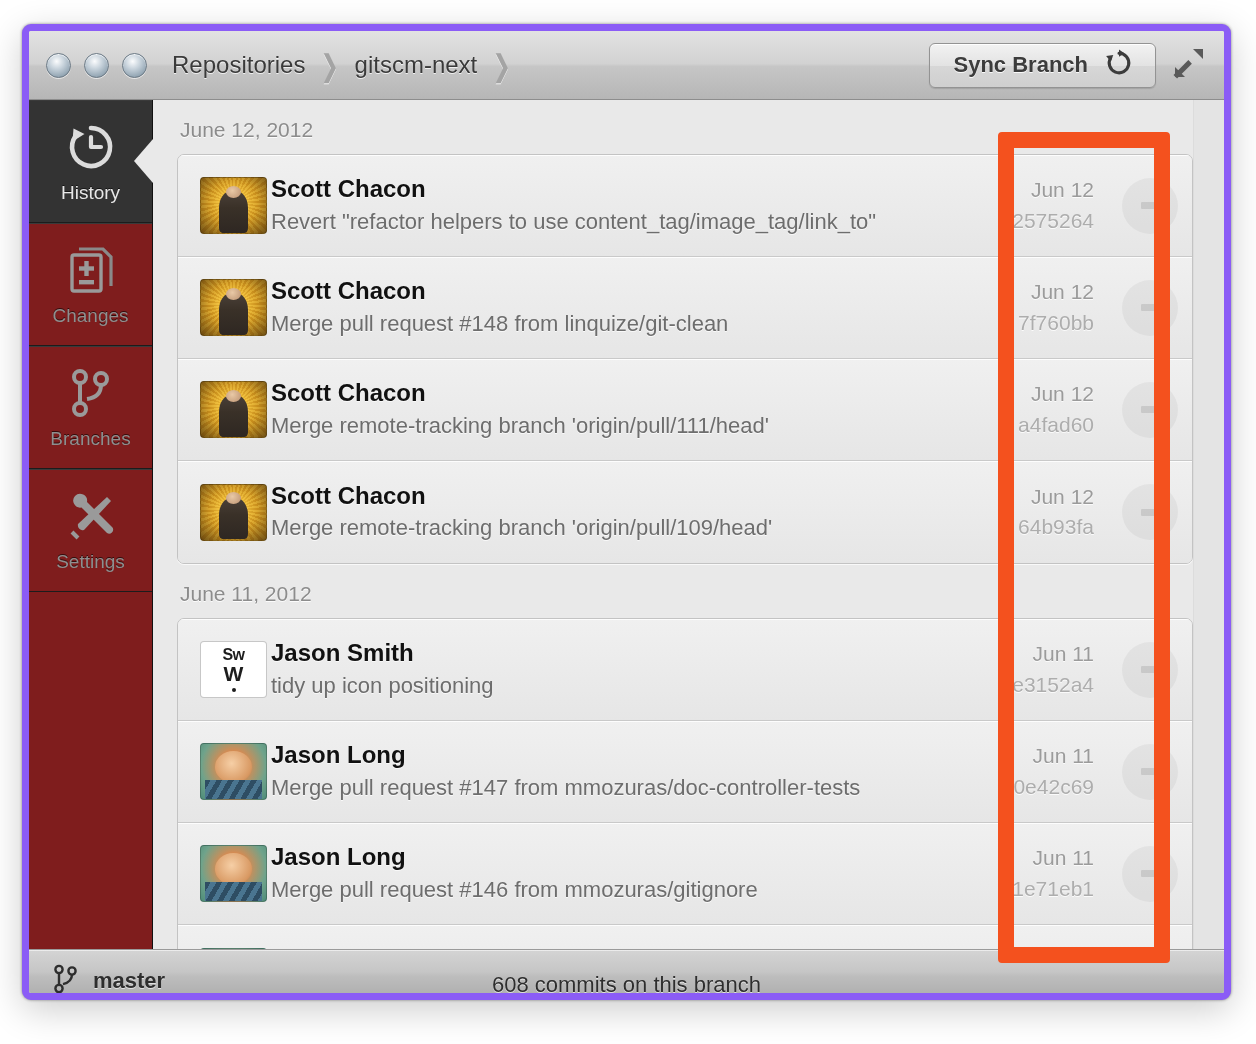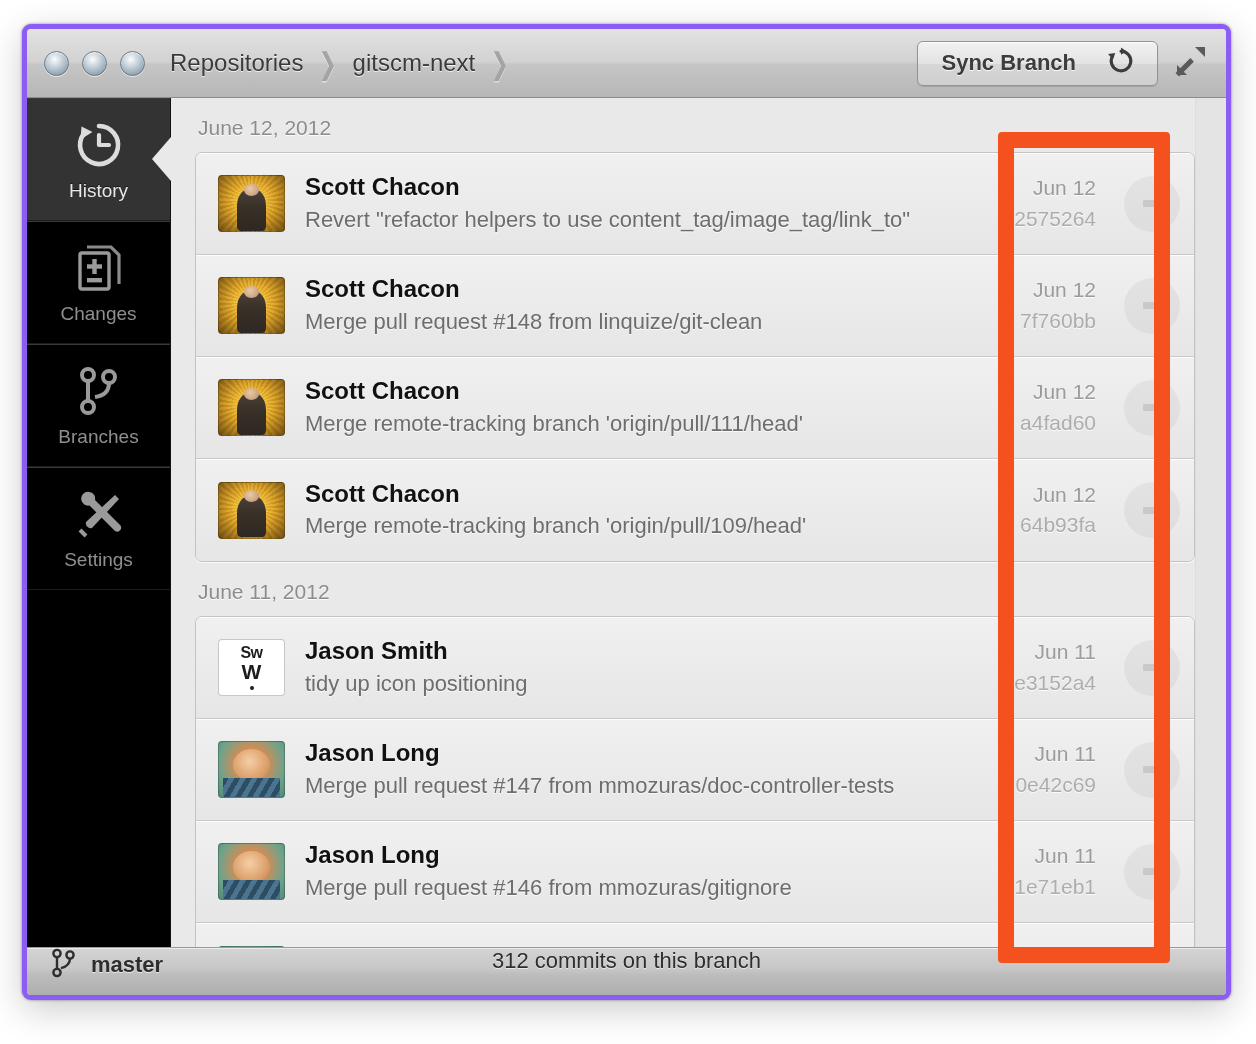--- a/index.html
+++ b/index.html
@@ -17,21 +17,21 @@
   #app-window {
     position: absolute;
     left: 22px;
     top: 24px;
     width: 1209px;
     height: 976px;
     border-radius: 9px;
     background: #e8e8e8;
     box-shadow: 0 0 3px rgba(0,0,0,0.45), 0 10px 36px rgba(0,0,0,0.20);
     overflow: hidden;
-    border: 5px solid #8b5cf6;
+    border: 7px solid #8b5cf6;
   }
 
   
   #titlebar {
     position: relative;
     height: 69px;
     background: linear-gradient(to bottom, #e2e2e2 0%, #d2d2d2 48%, #c6c6c6 52%, #b6b6b6 100%);
     border-bottom: 1px solid #8d8d8d;
     display: flex;
     align-items: center;
@@ -71,21 +71,21 @@
     margin-left: auto;
     display: flex;
     align-items: center;
     margin-right: 14px;
     gap: 12px;
   }
 
   #sync-branch-button {
     display: flex;
     align-items: center;
-    gap: 31px;
+    gap: 17px;
     height: 45px;
     padding: 0 22px 0 24px;
     border-radius: 6px;
     background: linear-gradient(to bottom, #f2f2f2 0%, #e3e3e3 50%, #d7d7d7 51%, #cfcfcf 100%);
     border: 1px solid #939393;
     box-shadow: inset 0 1px 0 rgba(255,255,255,0.9), 0 1px 1px rgba(0,0,0,0.13);
     cursor: pointer;
   }
   #sync-branch-button .label {
     font-size: 22px;
@@ -99,22 +99,22 @@
   
   #window-body {
     position: relative;
     height: 849px;
     display: flex;
     background: #e9e9e9;
   }
 
   
   #sidebar {
-    width: 144px;
-    background: #000000;
+    width: 124px;
+    background: #7f1d1d;
     border-right: 1px solid #111;
     flex: none;
     position: relative;
     z-index: 3;
   }
   .sidebar-item {
     position: relative;
     height: 123px;
     display: flex;
     flex-direction: column;
@@ -227,21 +227,21 @@
   .avatar.sww {
     background: #ffffff;
     display: flex; align-items: center; justify-content: center;
     flex-direction: column;
   }
   .sww-top { font-size: 16px; font-weight: bold; color: #1d1d1d; line-height: 1; letter-spacing: -0.5px; }
   .sww-mid { font-size: 21px; font-weight: bold; color: #1d1d1d; line-height: 1.05; }
   .sww-dot { width: 4px; height: 4px; border-radius: 50%; background: #1d1d1d; margin-top: 3px; }
 
   .commit-text {
-    margin-left: 20px;
+    margin-left: 4px;
     overflow: hidden;
     white-space: nowrap;
     flex: 1;
     padding-right: 14px;
   }
   .commit-author {
     font-size: 24px;
     font-weight: bold;
     color: #111;
     line-height: 1.35;
@@ -306,21 +306,21 @@
     border-left: 1px solid #dcdcdc;
   }
 
   
   #statusbar {
     position: relative;
     height: 49px;
     background: linear-gradient(to bottom, #d4d4d4 0%, #c6c6c6 45%, #bdbdbd 55%, #adadad 100%);
     border-top: 1px solid #9a9a9a;
     display: flex;
-    align-items: flex-start;
+    align-items: flex-end;
     box-shadow: inset 0 1px 0 rgba(255,255,255,0.55);
   }
   #branch-indicator {
     display: flex;
     align-items: center;
     gap: 14px;
     margin-left: 24px;
     cursor: pointer;
   }
   #branch-indicator .branch-label {
@@ -595,17 +595,17 @@
         <svg width="26" height="30" viewBox="0 0 26 30">
           <circle cx="6" cy="5.5" r="3.6" fill="none" stroke="#2e2e2e" stroke-width="2.4"></circle>
           <circle cx="19" cy="7" r="3.6" fill="none" stroke="#2e2e2e" stroke-width="2.4"></circle>
           <circle cx="6" cy="24.5" r="3.6" fill="none" stroke="#2e2e2e" stroke-width="2.4"></circle>
           <path d="M6 9.1 L6 20.9" fill="none" stroke="#2e2e2e" stroke-width="2.4"></path>
           <path d="M19 10.6 q0 7.4 -9 9.6" fill="none" stroke="#2e2e2e" stroke-width="2.4"></path>
         </svg>
       </span>
       <span class="branch-label">master</span>
     </div>
-    <div id="commit-count">312 commits on this branch</div>
+    <div id="commit-count">608 commits on this branch</div>
   </div>
 </div>
 
 <div id="annotation-rect" style="border-color: rgb(244, 81, 30);"></div>
 
 </body></html>

